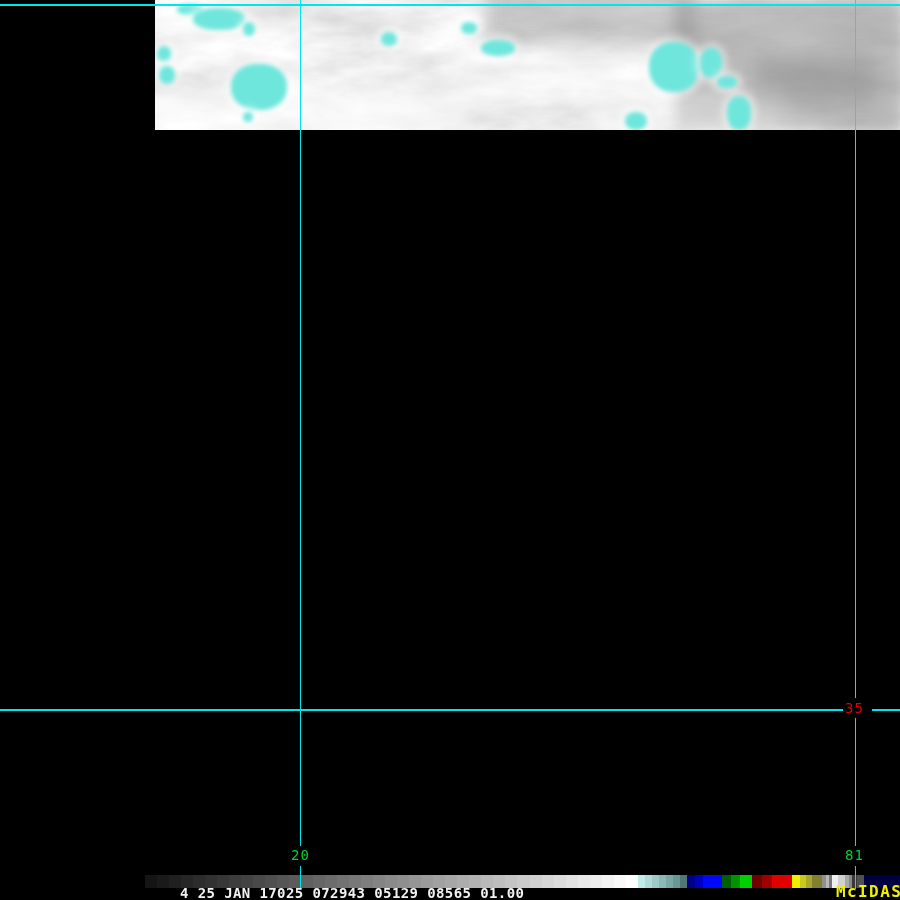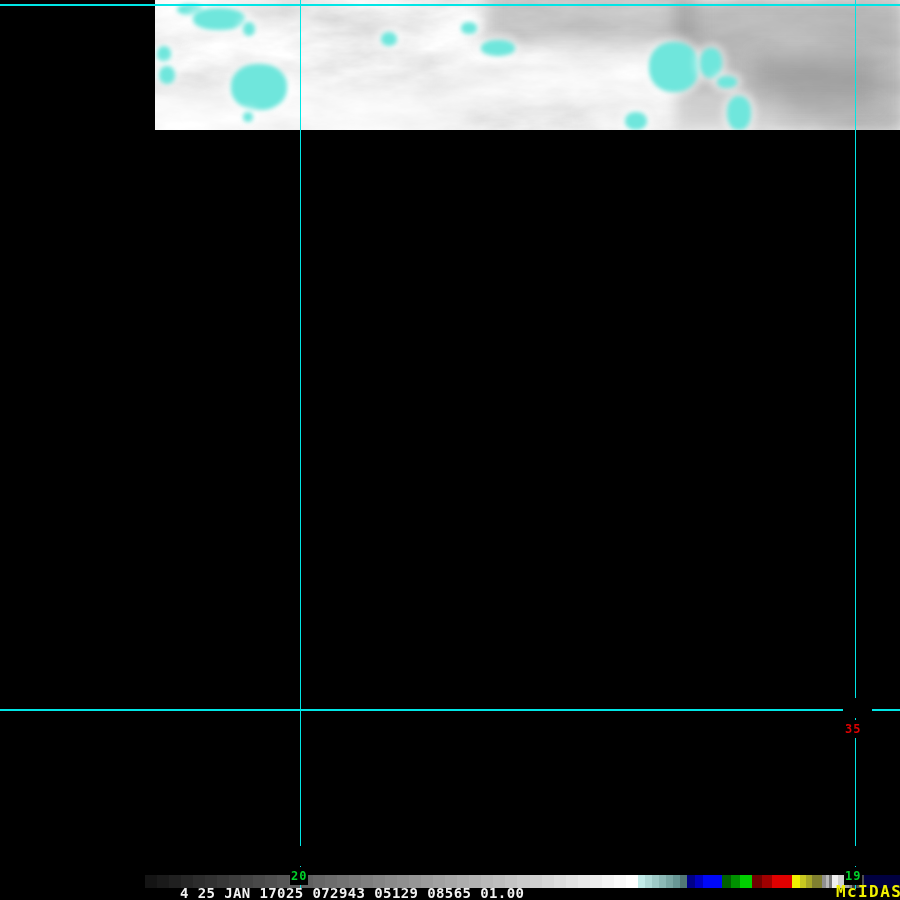--- a/index.html
+++ b/index.html
@@ -20,22 +20,22 @@
   .bright-4{left:430px;top:95px;width:200px;height:45px;background:rgba(255,255,255,.35);filter:blur(12px);}
   .cyan-patch{
     position:absolute;border-radius:46%;
     filter:blur(2px);
     box-shadow:0 0 7px 5px rgba(255,255,255,.55);
   }
   
   .gridline{position:absolute;z-index:3;}
   
   .coord-label{
-    position:absolute;z-index:4;font-size:12px;font-weight:bold;
-    line-height:18px;letter-spacing:1px;background:#000;padding:0 1px;margin-top:21px;
+    position:absolute;z-index:4;font-size:14px;font-weight:normal;
+    line-height:18px;letter-spacing:1px;background:#000;padding:0 1px;
   }
   
   #colorbar{position:absolute;display:flex;z-index:2;}
   #colorbar div{height:100%;}
   
   .status-text{
     position:absolute;z-index:5;font-size:14px;font-weight:bold;line-height:14px;
     white-space:pre;letter-spacing:0.4px;
   }
   .frame-num{text-decoration:underline;}
@@ -86,21 +86,21 @@
       <div class="gridline" style="left: 855px; top: 0px; width: 1px; height: 698px; background: rgb(0, 230, 230);"></div>
       <div class="gridline" style="left: 855px; top: 718px; width: 1px; height: 128px; background: rgb(0, 230, 230);"></div>
       <div class="gridline" style="left: 855px; top: 866px; width: 1px; height: 23px; background: rgb(0, 230, 230);"></div>
       <div class="gridline" style="left: 0px; top: 4px; width: 900px; height: 2px; background: rgb(0, 230, 230);"></div>
       <div class="gridline" style="left: 0px; top: 709px; width: 843px; height: 2px; background: rgb(0, 230, 230);"></div>
       <div class="gridline" style="left: 872px; top: 709px; width: 28px; height: 2px; background: rgb(0, 230, 230);"></div>
     </div>
 
   <span class="coord-label" id="lbl0" style="left: 844px; top: 699px; color: rgb(221, 0, 0);">35</span>
   <span class="coord-label" id="lbl1" style="left: 290px; top: 846px; color: rgb(0, 210, 42);">20</span>
-  <span class="coord-label" id="lbl2" style="left: 844px; top: 846px; color: rgb(0, 210, 42);">19</span>
+  <span class="coord-label" id="lbl2" style="left: 844px; top: 846px; color: rgb(0, 210, 42);">81</span>
 
   <div id="colorbar" style="left: 145px; top: 875px; height: 13px; width: 755px;">
       <div style="width: 12.0244px; background: rgb(20, 20, 20);"></div>
       <div style="width: 12.0244px; background: rgb(26, 26, 26);"></div>
       <div style="width: 12.0244px; background: rgb(32, 32, 32);"></div>
       <div style="width: 12.0244px; background: rgb(38, 38, 38);"></div>
       <div style="width: 12.0244px; background: rgb(44, 44, 44);"></div>
       <div style="width: 12.0244px; background: rgb(49, 49, 49);"></div>
       <div style="width: 12.0244px; background: rgb(55, 55, 55);"></div>
       <div style="width: 12.0244px; background: rgb(61, 61, 61);"></div>

